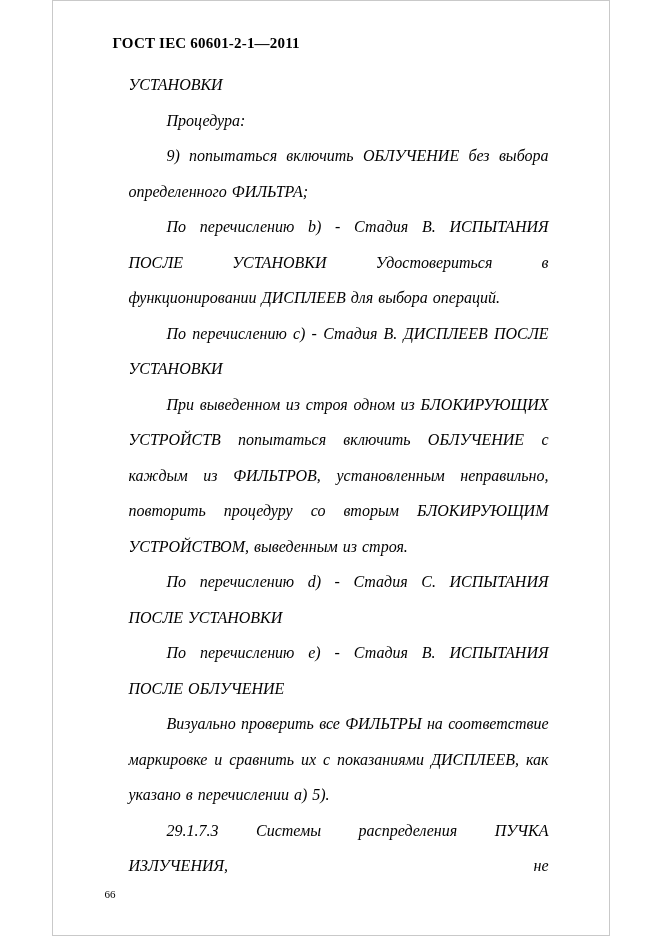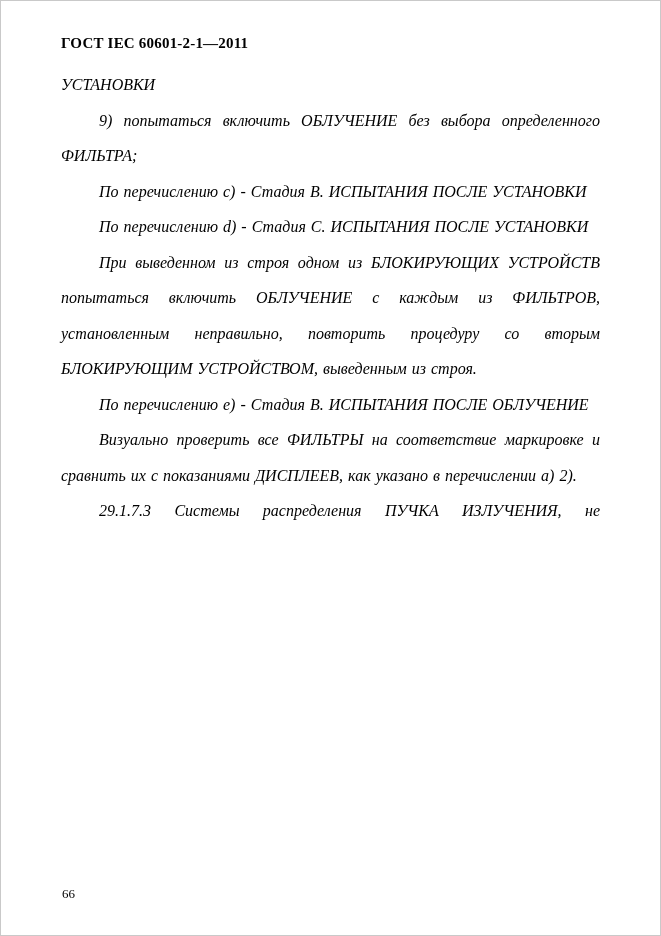--- a/index.html
+++ b/index.html
@@ -1,21 +1,21 @@
 <!DOCTYPE html>
 <html><head>
 <meta charset="utf-8">
 <style>
   * { margin: 0; padding: 0; box-sizing: border-box; }
   html, body {
     background: #ffffff;
     font-family: "Liberation Serif", "DejaVu Serif", serif;
   }
   .page {
-    width: 661px;
+    width: 558px;
     height: 936px;
     margin: 0 auto;
     background: #ffffff;
     border: 1px solid #c9c9c9;
     position: relative;
     padding: 32px 60px 0 60px;
     overflow: hidden;
     color: #000000;
   }
   .doc-header {
@@ -28,50 +28,53 @@
   .body-text {
     margin-top: 14px;
   }
   .para {
     font-style: italic;
     font-size: 16px;
     line-height: 35.5px;
     text-align: justify;
     text-indent: 38px;
     word-spacing: 1px;
+    margin-left: 16px;
   }
   .para.no-indent {
     text-indent: 0;
     text-align: left;
   }
   .para.spread-last {
     text-align-last: justify;
   }
   .page-number {
     position: absolute;
-    left: 61px;
+    left: 52px;
     bottom: 34px;
     font-style: normal;
-    font-size: 13px;
+    font-size: 11px;
     line-height: 14px;
   }
 </style>
 </head>
 <body>
 
 <div class="page">
 
   <div class="doc-header">ГОСТ IEC 60601-2-1—2011</div>
 
   <div class="body-text">
     <p class="para no-indent">УСТАНОВКИ</p>
+    <p class="para">Процедура:</p>
     <p class="para">9) попытаться включить ОБЛУЧЕНИЕ без выбора определенного ФИЛЬТРА;</p>
-    <p class="para">По перечислению c) - Стадия В. ИСПЫТАНИЯ ПОСЛЕ УСТАНОВКИ</p>
+    <p class="para">По перечислению b) - Стадия В. ИСПЫТАНИЯ ПОСЛЕ УСТАНОВКИ Удостовериться в функционировании ДИСПЛЕЕВ для выбора операций.</p>
+    <p class="para">По перечислению c) - Стадия В. ДИСПЛЕЕВ ПОСЛЕ УСТАНОВКИ</p>
+    <p class="para">При выведенном из строя одном из БЛОКИРУЮЩИХ УСТРОЙСТВ попытаться включить ОБЛУЧЕНИЕ с каждым из ФИЛЬТРОВ, установленным неправильно, повторить процедуру со вторым БЛОКИРУЮЩИМ УСТРОЙСТВОМ, выведенным из строя.</p>
     <p class="para">По перечислению d) - Стадия С. ИСПЫТАНИЯ ПОСЛЕ УСТАНОВКИ</p>
-    <p class="para">При выведенном из строя одном из БЛОКИРУЮЩИХ УСТРОЙСТВ попытаться включить ОБЛУЧЕНИЕ с каждым из ФИЛЬТРОВ, установленным неправильно, повторить процедуру со вторым БЛОКИРУЮЩИМ УСТРОЙСТВОМ, выведенным из строя.</p>
     <p class="para">По перечислению e) - Стадия В. ИСПЫТАНИЯ ПОСЛЕ ОБЛУЧЕНИЕ</p>
-    <p class="para">Визуально проверить все ФИЛЬТРЫ на соответствие маркировке и сравнить их с показаниями ДИСПЛЕЕВ, как указано в перечислении а) 2).</p>
+    <p class="para">Визуально проверить все ФИЛЬТРЫ на соответствие маркировке и сравнить их с показаниями ДИСПЛЕЕВ, как указано в перечислении а) 5).</p>
     <p class="para spread-last">29.1.7.3 Системы распределения ПУЧКА ИЗЛУЧЕНИЯ, не</p>
   </div>
 
   <div class="page-number">66</div>
 
 </div>
 
 </body></html>

